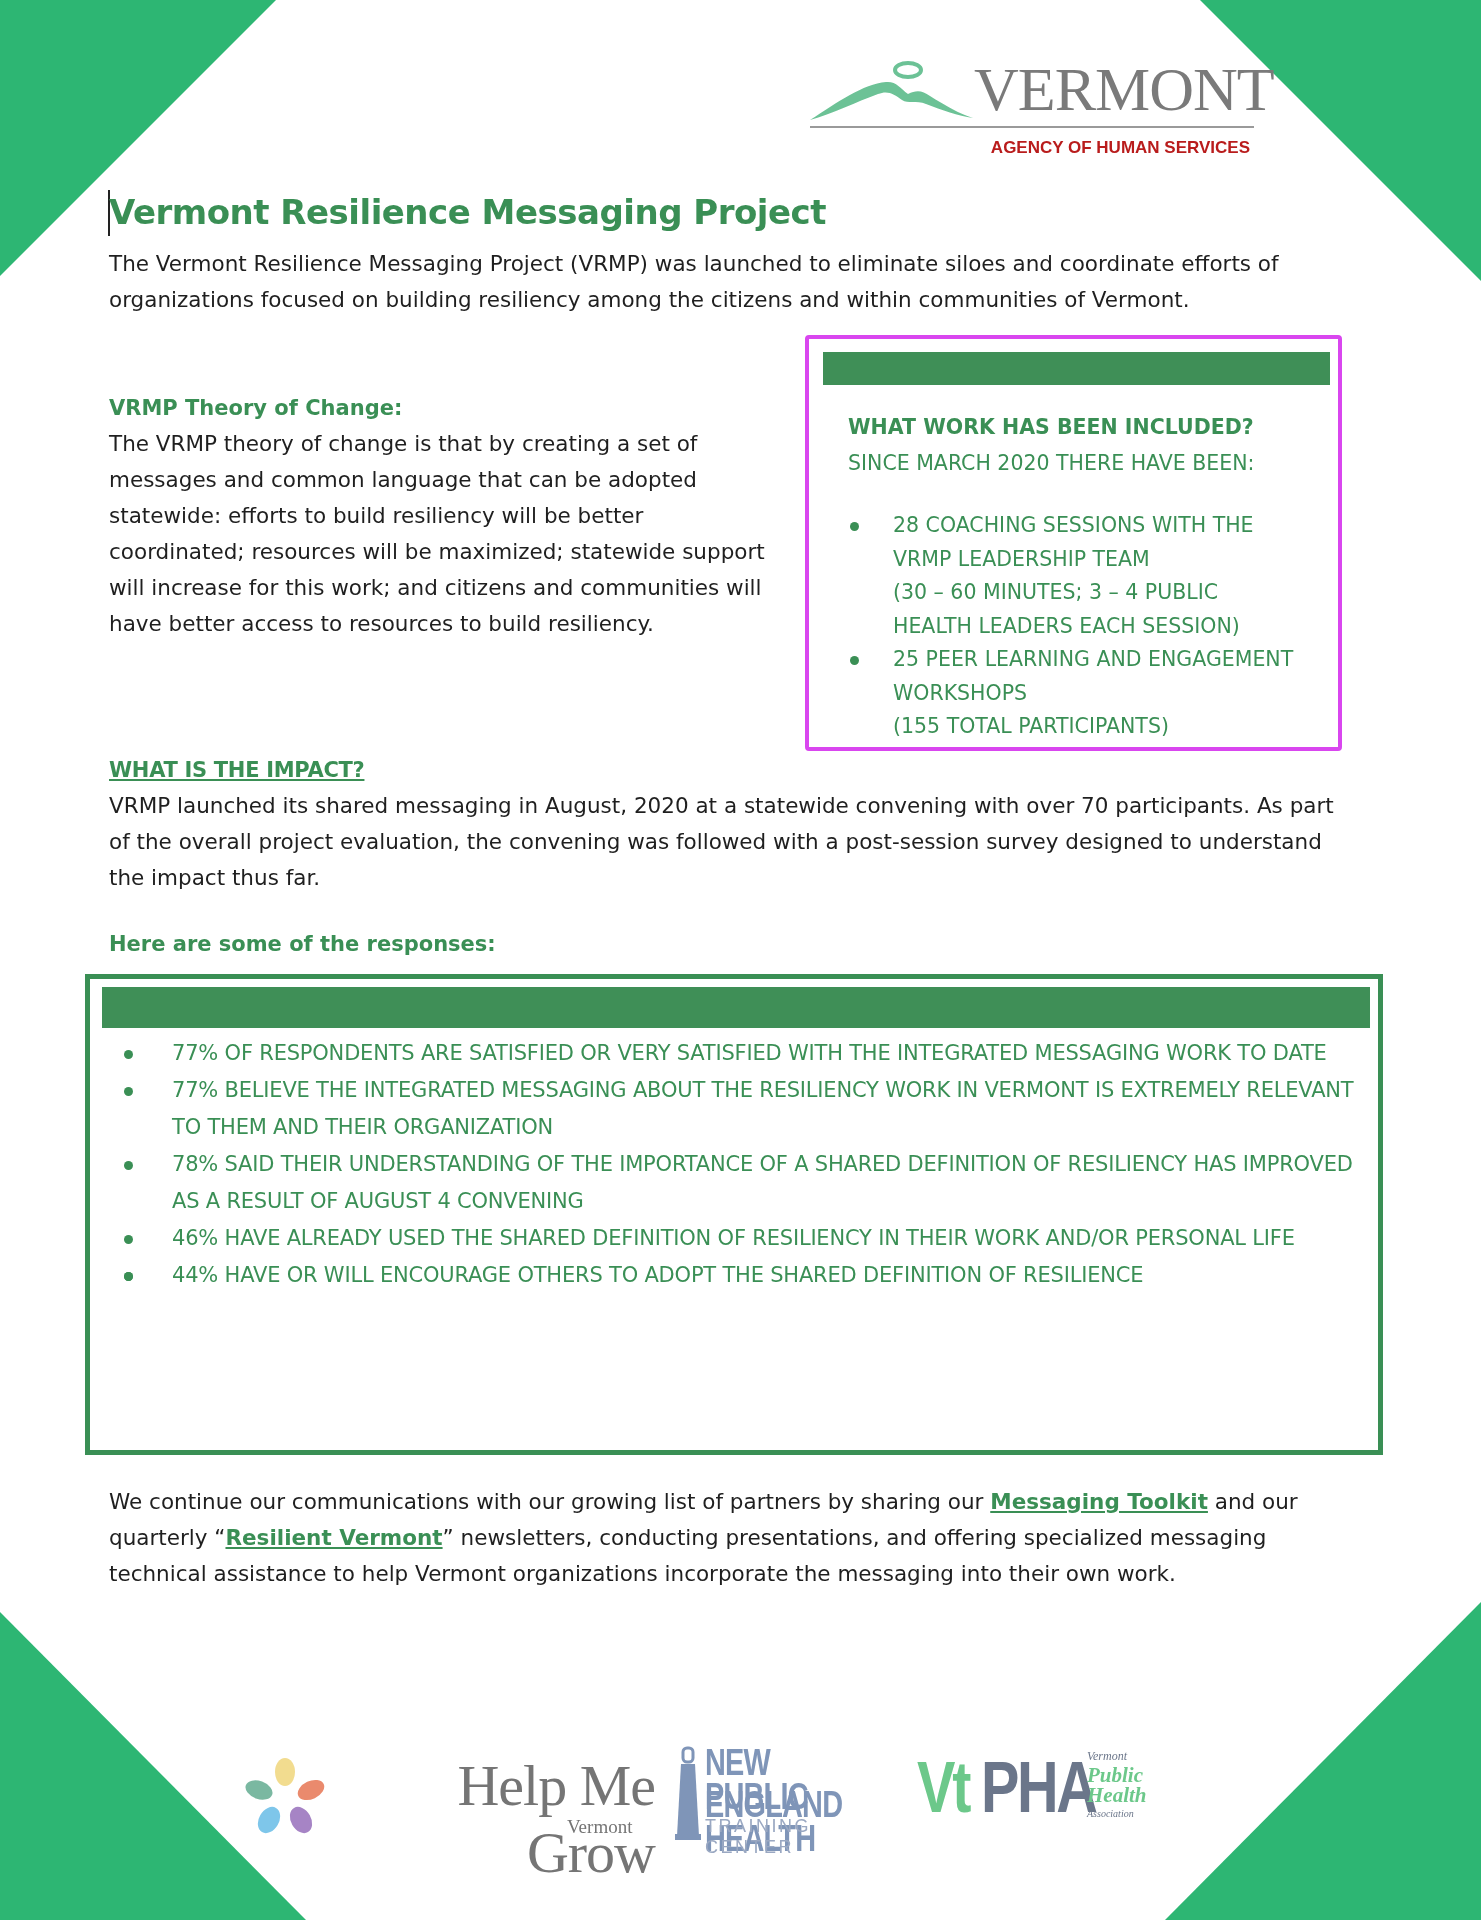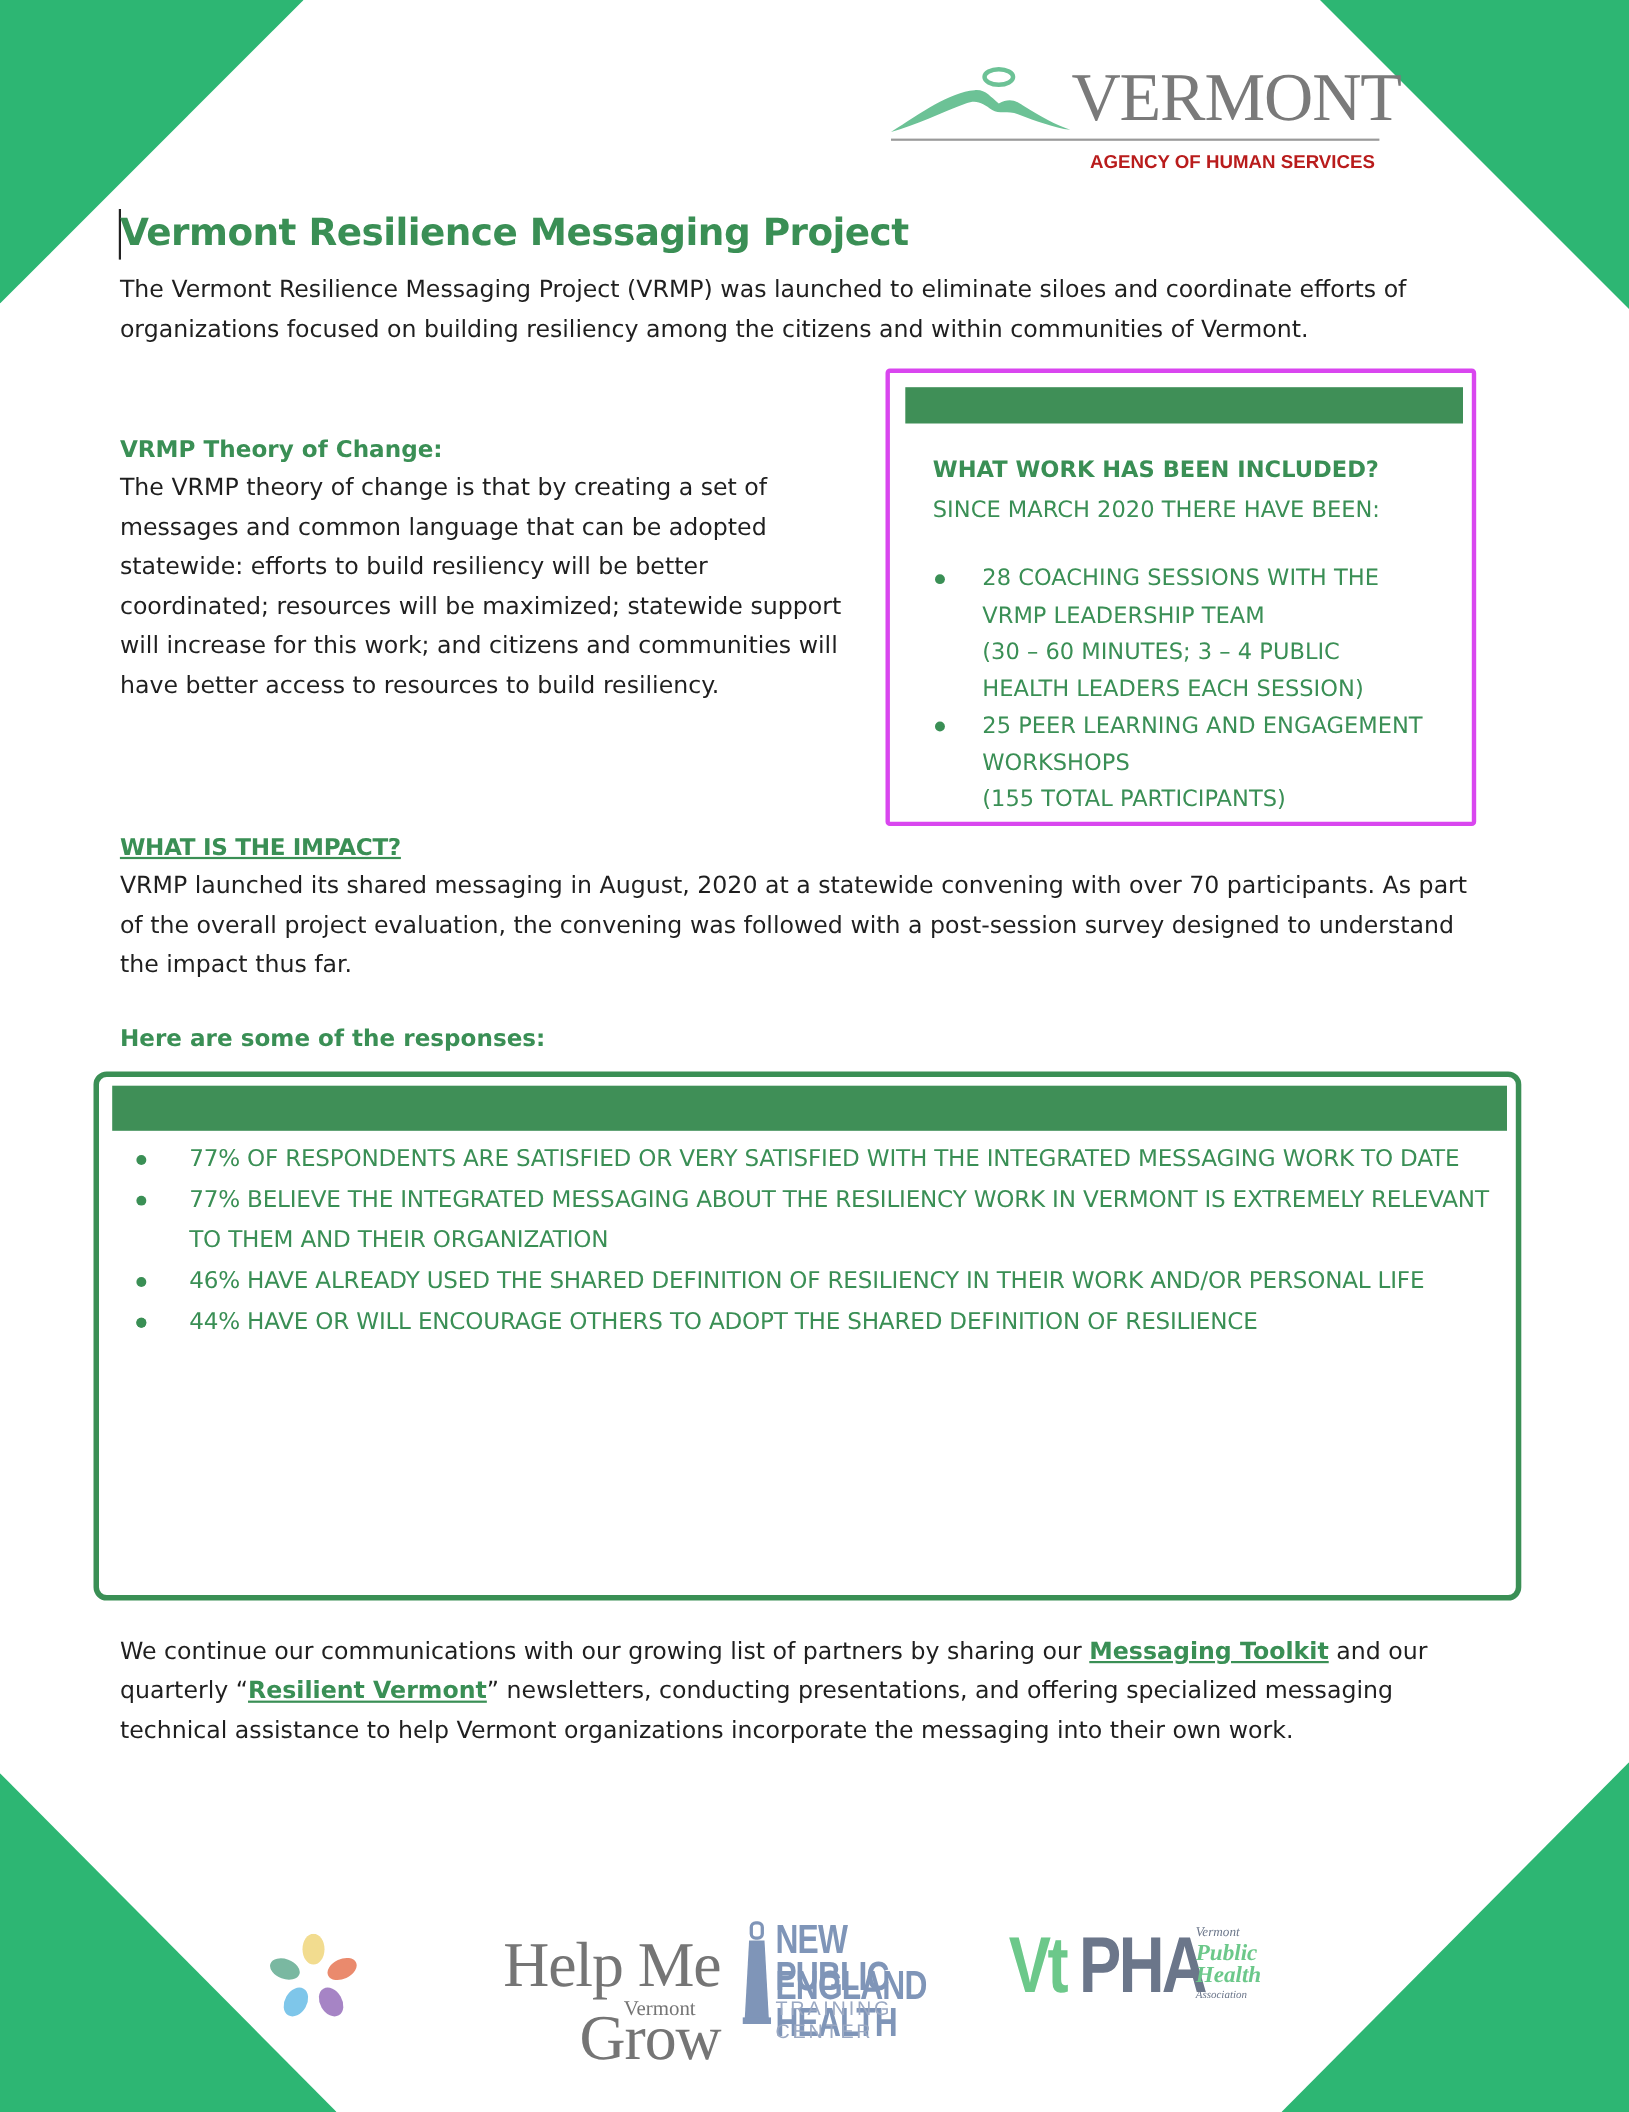--- a/index.html
+++ b/index.html
@@ -89,21 +89,21 @@
   }
   .responses-label {
     position: absolute; left: 109px; top: 932px;
     font-family: "DejaVu Sans", sans-serif; font-weight: bold; font-size: 21px;
     color: #3a8f55; margin: 0;
   }
 
   
   .box2 {
     position: absolute; left: 85px; top: 974px; width: 1298px; height: 481px;
-    border: 5px solid #3a8f55; border-radius: 12px; box-sizing: border-box;
+    border: 5px solid #3a8f55; border-radius: 0; box-sizing: border-box;
   }
   .box2 .box-bar { left: 12px; top: 8px; right: 8px; height: 41px; }
   .box2 .box-content { position: absolute; left: 30px; top: 56px; right: 20px; }
   .box2 .green-list li {
     font-size: 21px; line-height: 37px; padding-left: 52px; letter-spacing: -0.2px;
   }
   .box2 .green-list li .bullet { top: 15px; left: 4px; }
 
   .closing { position: absolute; left: 109px; top: 1484px; width: 1240px; }
   .closing a { color: #3a8f55; font-weight: bold; text-decoration: underline; }
@@ -224,20 +224,21 @@
 </div>
 
 <p class="responses-label">Here are some of the responses:</p>
 
 <div class="box2">
   <div class="box-bar"></div>
   <div class="box-content">
     <ul class="green-list">
       <li><span class="bullet"></span><span>77% OF RESPONDENTS ARE SATISFIED OR VERY SATISFIED WITH THE INTEGRATED MESSAGING WORK TO DATE</span></li>
       <li><span class="bullet"></span><span>77% BELIEVE THE INTEGRATED MESSAGING ABOUT THE RESILIENCY WORK IN VERMONT IS EXTREMELY RELEVANT TO THEM AND THEIR ORGANIZATION</span></li>
+      <li><span class="bullet"></span><span>78% SAID THEIR UNDERSTANDING OF THE IMPORTANCE OF A SHARED DEFINITION OF RESILIENCY HAS IMPROVED AS A RESULT OF AUGUST 4 CONVENING</span></li>
       <li><span class="bullet"></span><span>46% HAVE ALREADY USED THE SHARED DEFINITION OF RESILIENCY IN THEIR WORK AND/OR PERSONAL LIFE</span></li>
       <li><span class="bullet"></span></li>
       <li><span class="bullet"></span><span>44% HAVE OR WILL ENCOURAGE OTHERS TO ADOPT THE SHARED DEFINITION OF RESILIENCE</span></li>
     </ul>
   </div>
 </div>
 
 <p class="body-text closing"><span>We continue our communications with our growing list of partners by sharing our </span><a>Messaging Toolkit</a><span> and our quarterly “</span><a>Resilient Vermont</a><span>”  newsletters, conducting presentations, and offering specialized messaging technical assistance to help Vermont organizations incorporate the messaging into their own work.</span></p>
 
 <div class="footer-logos">

